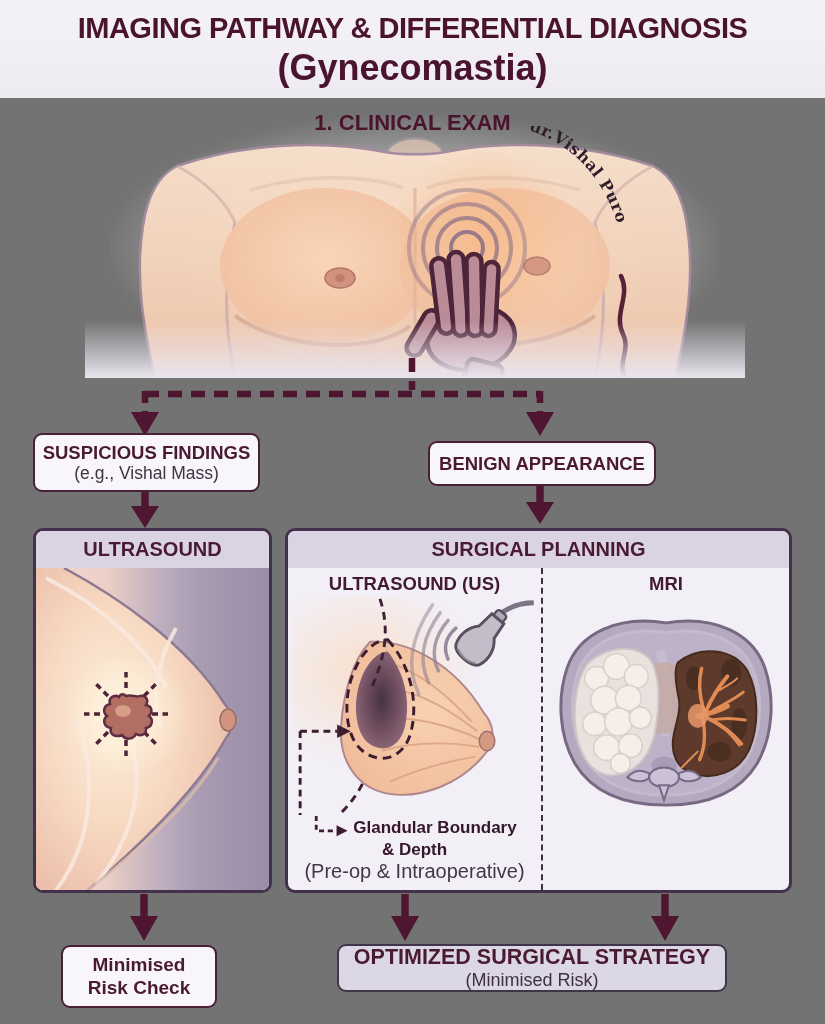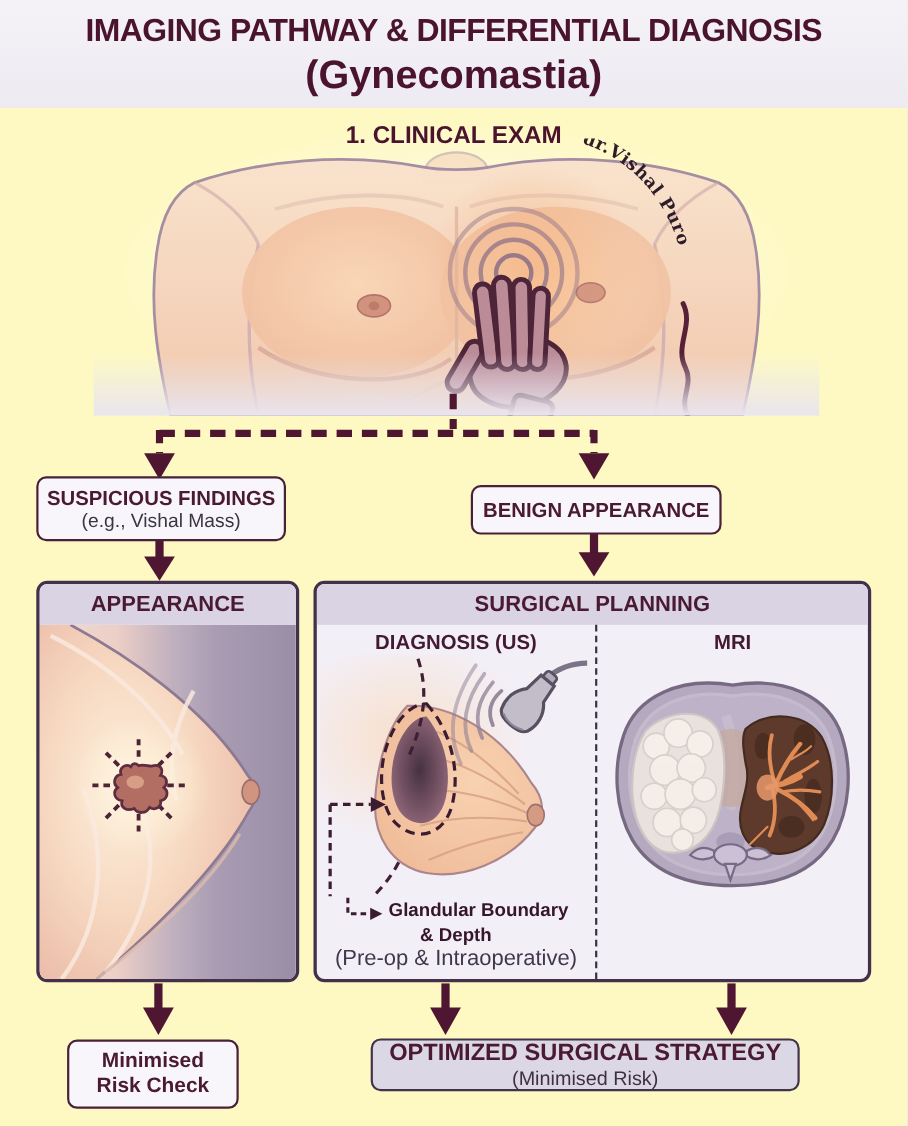--- a/index.html
+++ b/index.html
@@ -1,17 +1,17 @@
 <!DOCTYPE html>
 <html><head>
 <meta charset="utf-8">
 <style>
   html,body{margin:0;padding:0;background:#e9e5ee;}
   #canvas{position:relative;width:825px;height:1024px;margin:0 auto;overflow:hidden;
-          background:#fef9c3;font-family:"Liberation Sans",sans-serif;}
+          background:#737373;font-family:"Liberation Sans",sans-serif;}
   .top-band{position:absolute;top:0;left:0;right:0;height:98px;
             background:linear-gradient(#f5f2f7,#edeaf2);}
   .torso-glow{position:absolute;left:110px;top:115px;width:610px;height:265px;
               background:radial-gradient(ellipse at center,rgba(253,251,254,.95),rgba(253,251,254,0) 72%);}
   .title{position:absolute;top:12px;left:0;width:100%;text-align:center;z-index:2;}
   .title .l1{font-size:29px;font-weight:700;letter-spacing:-0.5px;color:#4a132e;}
   .title .l2{font-size:36px;font-weight:700;color:#4a132e;margin-top:2px;}
   .exam-heading{position:absolute;top:110px;left:0;width:100%;text-align:center;
                 font-size:22px;font-weight:700;color:#4a132e;z-index:2;}
   .svg-abs{position:absolute;z-index:1;}
@@ -154,21 +154,21 @@
   <div class="fbox" style="left:33px;top:433px;width:227px;height:59px;">
     <div class="b1">SUSPICIOUS FINDINGS</div>
     <div class="b2">(e.g., Vishal Mass)</div>
   </div>
 
   <div class="fbox" style="left:428px;top:441px;width:228px;height:45px;">
     <div class="b1">BENIGN APPEARANCE</div>
   </div>
 
   <div class="panel" style="left:33px;top:528px;width:239px;height:365px;">
-    <div class="panel-header">APPEARANCE</div>
+    <div class="panel-header">ULTRASOUND</div>
     <svg width="100%" height="100%" viewBox="0 0 233 322" preserveAspectRatio="none" style="flex:1;display:block;">
       <defs>
         <linearGradient id="mamBg" x1="0" y1="0" x2="1" y2="0">
           <stop offset="0" stop-color="#f2dcd4"></stop>
             <stop offset="0.3" stop-color="#eccfc6"></stop>
           <stop offset="0.52" stop-color="#c0b0bf"></stop>
             <stop offset="0.7" stop-color="#a89bb2"></stop>
           <stop offset="1" stop-color="#9a8ea7"></stop>
         </linearGradient>
         <radialGradient id="breastGrad" cx="0.38" cy="0.46" r="0.75">
@@ -207,21 +207,21 @@
       </g>
       <path d="M90,128 C96,126 100,130 104,128 C110,127 113,132 110,137 C116,138 117,144 113,148 C118,152 116,159 110,160 C111,166 105,169 100,166 C97,172 89,172 86,167 C79,170 73,166 75,160 C68,159 66,152 71,148 C66,144 68,137 74,136 C72,130 78,126 83,129 C85,125 88,126 90,128 Z" fill="#b26e62" stroke="#5e2d40" stroke-width="2.5"></path>
       <ellipse cx="87" cy="143" rx="8" ry="6" fill="#daa289" opacity="0.9"></ellipse>
     </svg>
   </div>
 
   <div class="panel" style="left:285px;top:528px;width:507px;height:365px;">
     <div class="panel-header">SURGICAL PLANNING</div>
     <div class="panel-body">
       <div class="col us-col">
-        <div class="col-label">DIAGNOSIS (US)</div>
+        <div class="col-label">ULTRASOUND (US)</div>
         <svg width="248" height="220" viewBox="0 0 248 226">
           <defs>
             <radialGradient id="usGlow" cx="0.5" cy="0.5" r="0.5">
               <stop offset="0" stop-color="#f9ddc4" stop-opacity="0.85"></stop>
               <stop offset="1" stop-color="#f9ddc4" stop-opacity="0"></stop>
             </radialGradient>
             <radialGradient id="usBreast" cx="0.6" cy="0.45" r="0.75">
               <stop offset="0" stop-color="#f8d2b2"></stop>
                 <stop offset="1" stop-color="#efb996"></stop>
             </radialGradient>

